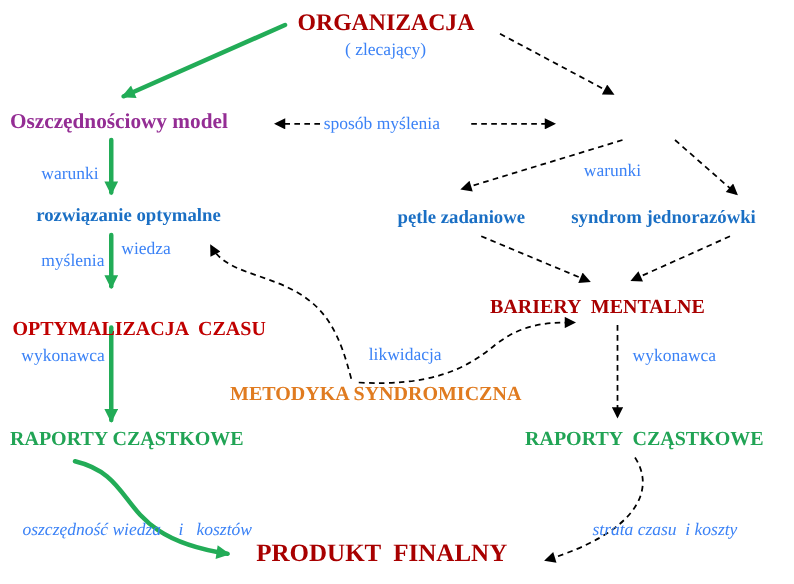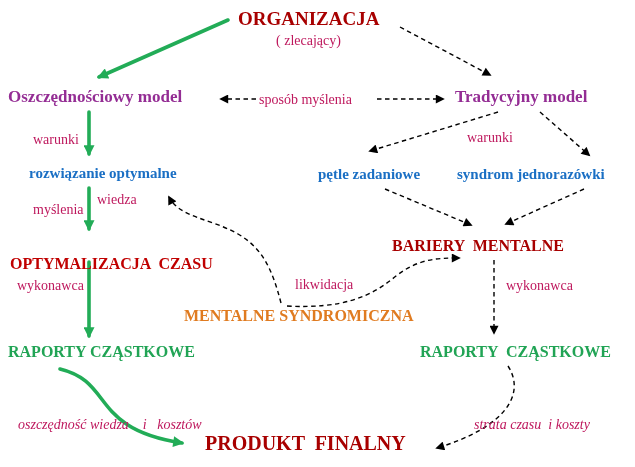--- a/index.html
+++ b/index.html
@@ -1,21 +1,21 @@
 <!DOCTYPE html>
 <html><head>
 <meta charset="utf-8">
 <style>
   html,body{margin:0;padding:0;background:#fff;}
   #canvas{
     position:relative;width:635px;height:467px;background:#ffffff;
     font-family:"Liberation Serif","DejaVu Serif",serif;overflow:hidden;
   }
   #arrows{position:absolute;left:0;top:0;width:635px;height:467px;}
-  .lbl{position:absolute;white-space:pre;line-height:1.1;color:#be185d;}
+  .lbl{position:absolute;white-space:pre;line-height:1.1;color:#3b82f6;}
   .b{font-weight:bold;}
   .i{font-style:italic;}
   .darkred{color:#a80000;}
   .red{color:#c00000;margin-top:18px;}
   .purple{color:#942d94;}
   .blue{color:#1a6fc4;}
   .green{color:#21a455;}
   .orange{color:#e07b20;}
   .f19{font-size:19px;}
   .f20{font-size:20px;}
@@ -56,40 +56,39 @@
     <path d="M 281,303 C 272,268 262,248 238,234 C 210,218 180,218 169,197" fill="none" stroke-width="1.4" stroke-dasharray="4.5 3.5" marker-end="url(#ah-black)" stroke="#000000"></path>
     <path d="M 287,306 C 342,309 371,297 396,276 C 418,259 436,258 459,258" fill="none" stroke-width="1.4" stroke-dasharray="4.5 3.5" marker-end="url(#ah-black)" stroke="#000000"></path>
     <path d="M 508,366 C 526,394 506,427 437,448" fill="none" stroke-width="1.4" stroke-dasharray="4.5 3.5" marker-end="url(#ah-black)" stroke="#000000"></path>
   </svg>
 
   <div class="lbl b darkred f19" style="left:238px;top:9px;">ORGANIZACJA</div>
   <div class="lbl f14" style="left:276px;top:33px;">( zlecający)</div>
 
   <div class="lbl b purple f17" style="left:8px;top:88px;">Oszczędnościowy model</div>
   <div class="lbl f14" style="left:259px;top:92px;">sposób myślenia</div>
-  <div class="lbl b purple f17" style="left:455px;top:88px;">Tradycyjny model</div>
 
   <div class="lbl f14" style="left:33px;top:132px;">warunki</div>
   <div class="lbl f14" style="left:467px;top:130px;">warunki</div>
 
   <div class="lbl b blue f15" style="left:29px;top:165px;">rozwiązanie optymalne</div>
   <div class="lbl b blue f15" style="left:318px;top:166px;">pętle zadaniowe</div>
   <div class="lbl b blue f15" style="left:457px;top:166px;">syndrom jednorazówki</div>
 
   <div class="lbl f14" style="left:33px;top:202px;">myślenia</div>
   <div class="lbl f14" style="left:97px;top:192px;">wiedza</div>
 
   <div class="lbl b red f16" style="left:10px;top:237px;">OPTYMALIZACJA  CZASU</div>
   <div class="lbl b darkred f16" style="left:392px;top:237px;">BARIERY  MENTALNE</div>
 
   <div class="lbl f14" style="left:17px;top:278px;">wykonawca</div>
   <div class="lbl f14" style="left:295px;top:277px;">likwidacja</div>
   <div class="lbl f14" style="left:506px;top:278px;">wykonawca</div>
 
-  <div class="lbl b orange f16" style="left:184px;top:307px;">MENTALNE SYNDROMICZNA</div>
+  <div class="lbl b orange f16" style="left:184px;top:307px;">METODYKA SYNDROMICZNA</div>
 
   <div class="lbl b green f16" style="left:8px;top:343px;">RAPORTY CZĄSTKOWE</div>
   <div class="lbl b green f16" style="left:420px;top:343px;">RAPORTY  CZĄSTKOWE</div>
 
   <div class="lbl i f14" style="left:18px;top:417px;">oszczędność wiedza    i   kosztów</div>
   <div class="lbl b darkred f20" style="left:205px;top:432px;text-align:right;">PRODUKT  FINALNY</div>
   <div class="lbl i f14" style="left:474px;top:417px;">strata czasu  i koszty</div>
 
 </div>
 

